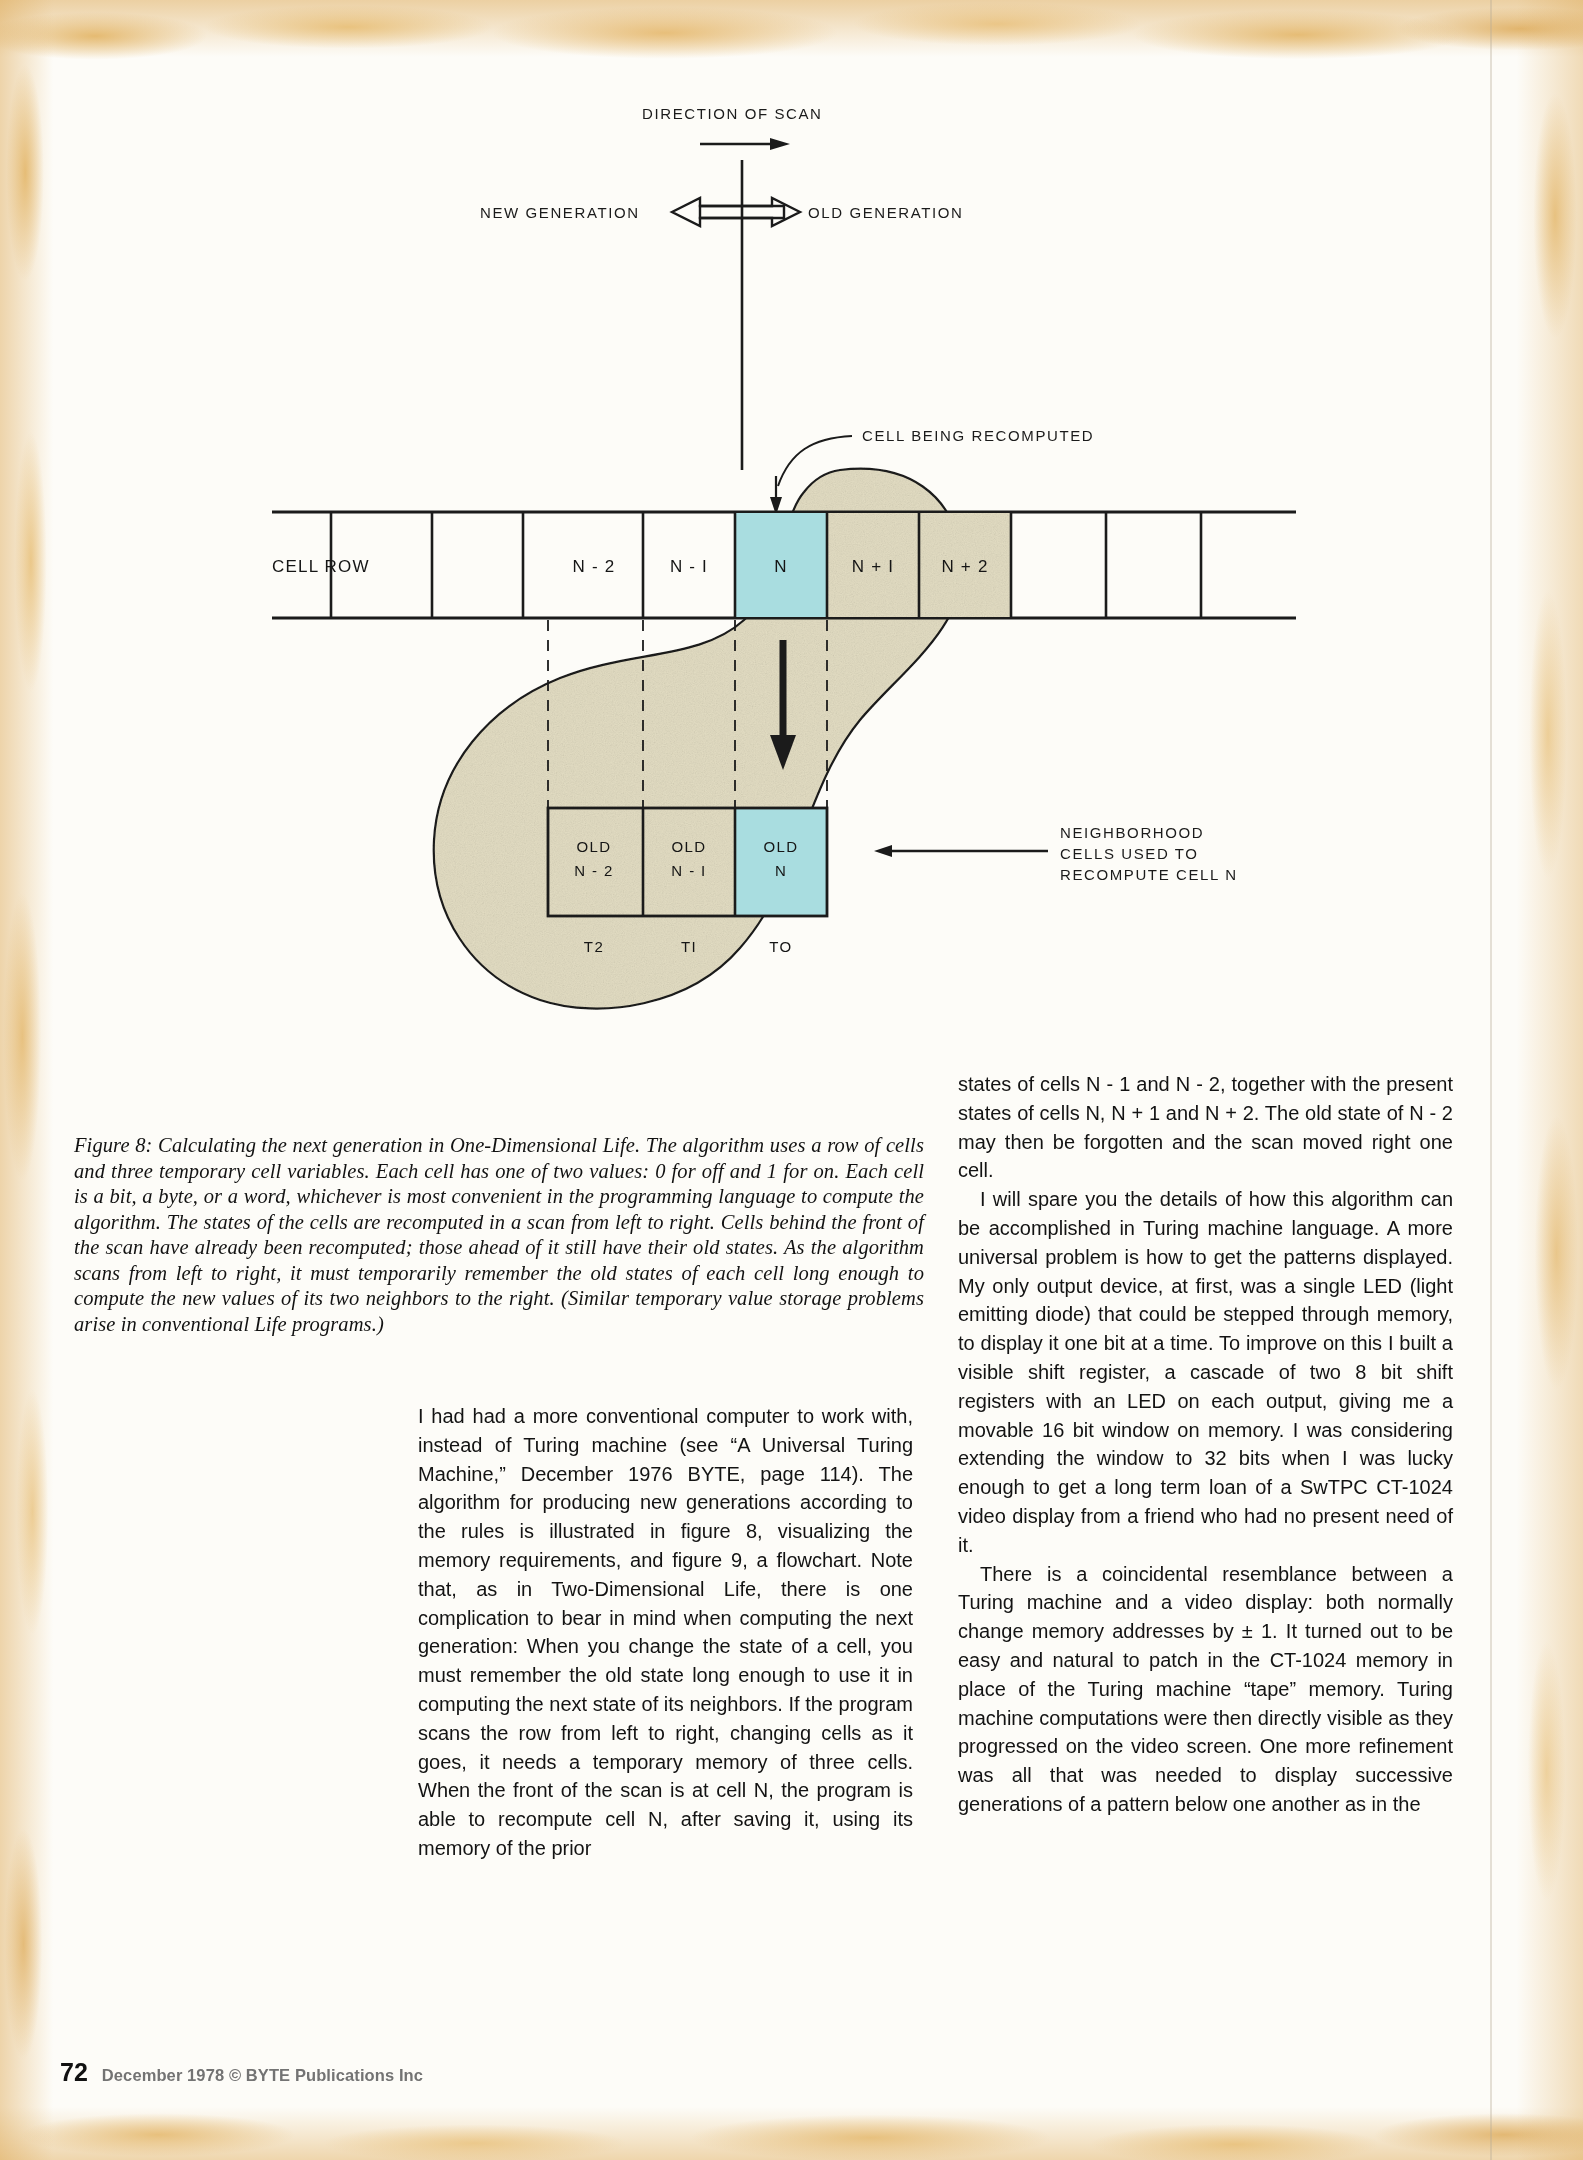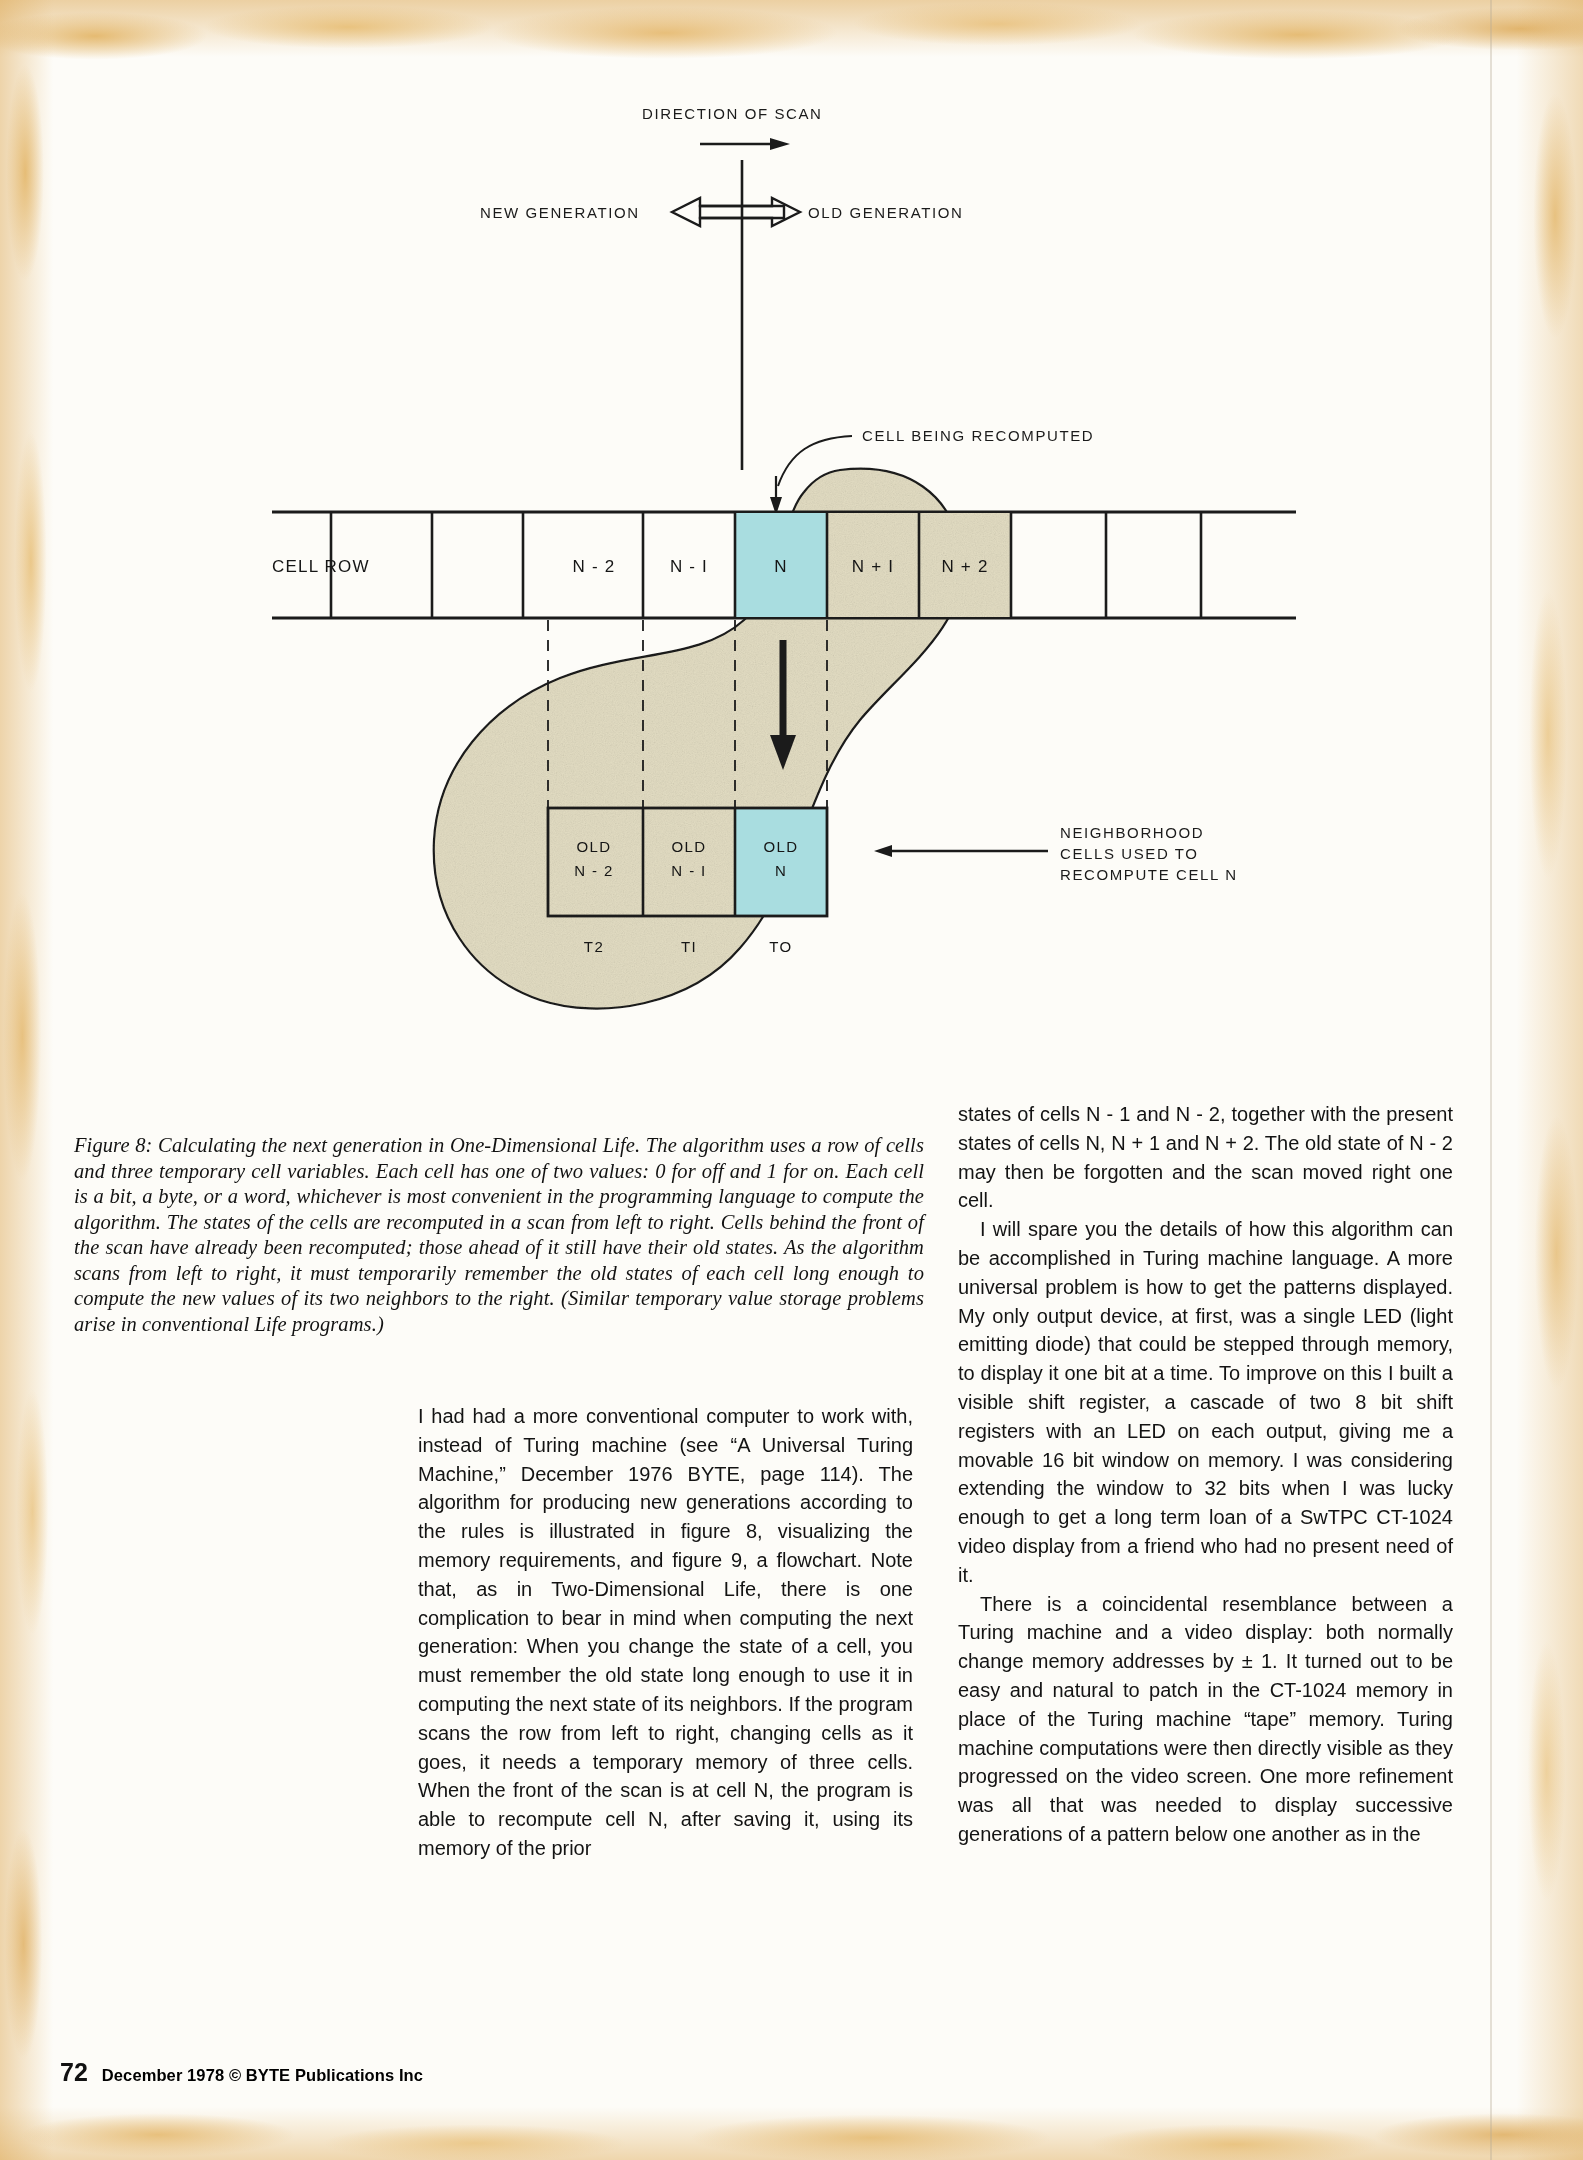--- a/index.html
+++ b/index.html
@@ -103,38 +103,38 @@
     position:absolute;
     left:418px; top:1402px; width:495px;
     font-family:"Liberation Sans", sans-serif;
     font-size:20px;
     line-height:28.8px;
     color:#131313;
     text-align:justify;
   }
   .col-right-body {
     position:absolute;
-    left:958px; top:1100px; width:495px;
+    left:958px; top:1070px; width:495px;
     font-family:"Liberation Sans", sans-serif;
     font-size:20px;
     line-height:28.8px;
     color:#131313;
     text-align:justify;
   }
   .col-right-body p, .col-left-body p { margin:0; }
   .col-right-body p + p, .col-left-body p + p { text-indent:22px; }
 
   
   .footer {
     position:absolute; left:60px; bottom:73px;
     display:flex; align-items:baseline; gap:14px;
     font-family:"Liberation Sans", sans-serif;
   }
   .footer .pageno { font-size:25px; font-weight:bold; color:#111; }
-  .footer .imprint { font-size:16.5px; font-weight:bold; color:#000000; letter-spacing:.1px;text-align:center; }
+  .footer .imprint { font-size:16.5px; font-weight:bold; color:#737373; letter-spacing:.1px;text-align:center; }
 </style>
 </head>
 <body>
 
 <div id="page">
   <div class="stain-top"></div>
   <div class="stain-bottom"></div>
   <div class="stain-left"></div>
   <div class="stain-right"></div>
   <div class="page-crease"></div>

